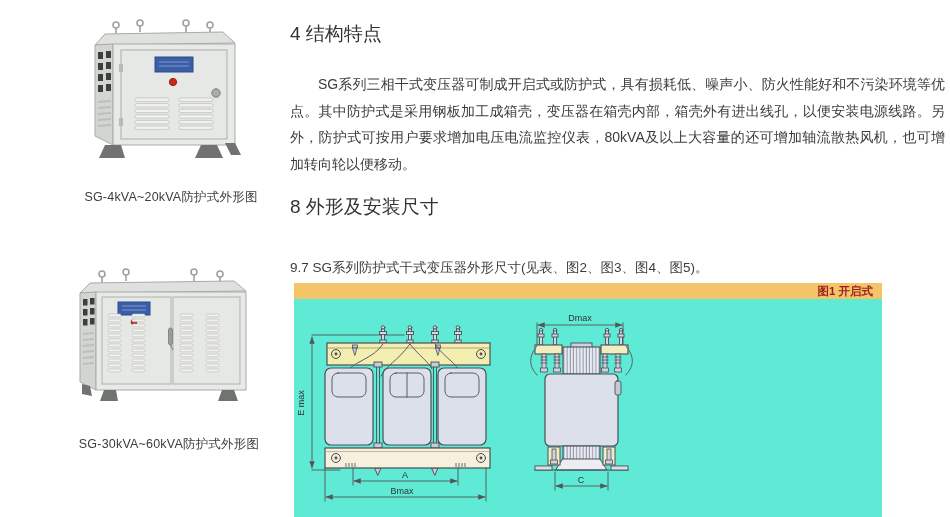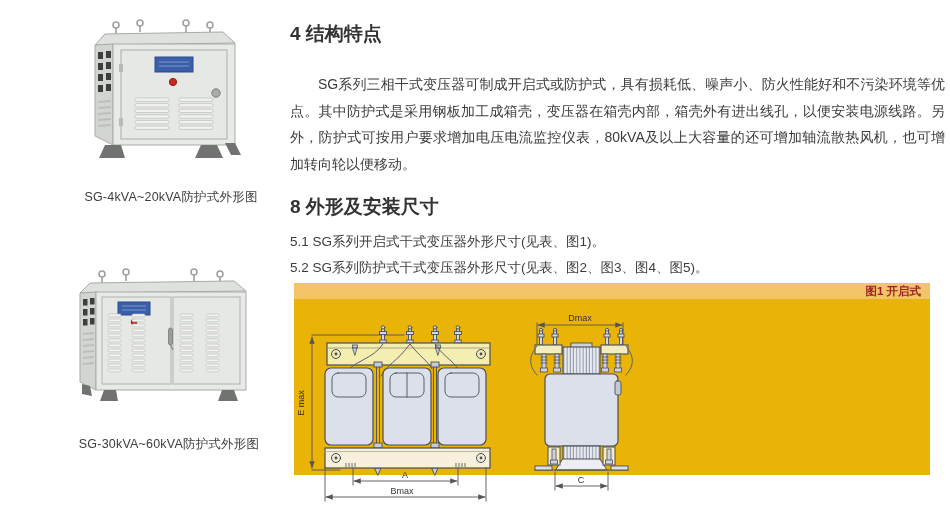--- a/index.html
+++ b/index.html
@@ -12,33 +12,33 @@
   }
   .abs{position:absolute;}
   
   .photo-caption{
     position:absolute;font-size:12.5px;color:#3d3d3d;text-align:center;width:190px;
     letter-spacing:0.2px;
     margin-top:22px;
   }
   
   .sec-heading{
-    position:absolute;left:290px;font-size:19px;font-weight:700;color:#333333;margin:0;
+    position:absolute;left:290px;font-size:19px;font-weight:400;color:#333333;margin:0;
   }
   .sec-body{
     position:absolute;left:290px;width:655px;margin:0;
     font-size:14px;line-height:26.5px;color:#3c3c3c;text-indent:2em;text-align:justify;
   }
   .sec-item{
     position:absolute;left:290px;width:655px;margin:0;
     font-size:13.5px;line-height:18px;color:#3c3c3c;
   }
   
   .fig-panel{
-    position:absolute;left:294px;top:283px;width:588px;height:192px;background:#eab308;padding-left:48px;
+    position:absolute;left:294px;top:283px;width:588px;height:234px;background:#5eead4;
   }
   .fig-strip{
     position:absolute;left:0;top:0;width:100%;height:16px;background:#f3c468;
     display:flex;align-items:center;justify-content:flex-end;box-sizing:border-box;padding-right:9px;
   }
   .fig-strip span{
     font-size:11.5px;font-weight:700;color:#9c1f1f;line-height:16px;
   }
   .fig-svg{position:absolute;left:0;top:16px;}
   svg text{font-family:"Liberation Sans","DejaVu Sans",sans-serif;}
@@ -227,22 +227,21 @@
       <polygon points="148,126 160,126 164,137 144,137"></polygon>
       <polygon points="8,120 16,122 18,132 8,130"></polygon>
     </g>
   </svg>
   <div class="photo-caption" style="left:74px;top:414px;">SG-30kVA~60kVA防护式外形图</div>
 
   <h2 class="sec-heading" style="top:21px;">4 结构特点</h2>
   <p class="sec-body" style="top:71px;">SG系列三相干式变压器可制成开启式或防护式，具有损耗低、噪声小、防火性能好和不污染环境等优点。其中防护式是采用钢板加工成箱壳，变压器在箱壳内部，箱壳外有进出线孔，以便安装电源线路。另外，防护式可按用户要求增加电压电流监控仪表，80kVA及以上大容量的还可增加轴流散热风机，也可增加转向轮以便移动。</p>
 
   <h2 class="sec-heading" style="top:194px;">8 外形及安装尺寸</h2>
-  <p class="sec-item" style="top:233px;">5.1 SG系列开启式干式变压器外形尺寸(见表、图1)。</p>
-  <p class="sec-item" style="top:259px;">5.2 SG系列防护式干式变压器外形尺寸(见表、图2、图3、图4、图5)。</p>
+  <p class="sec-item" style="top:259px;">9.7 SG系列防护式干式变压器外形尺寸(见表、图2、图3、图4、图5)。</p>
 
   <section class="fig-panel">
     <div class="fig-strip">
       <span>图1 开启式</span>
     </div>
 
     <svg class="fig-svg" width="588" height="218" viewBox="0 0 588 218">
       <defs>
         <marker id="ah-e" markerWidth="9" markerHeight="8" refX="7.5" refY="3" orient="auto">
           <path d="M0,0 L8,3 L0,6 Z" fill="#555"></path>

